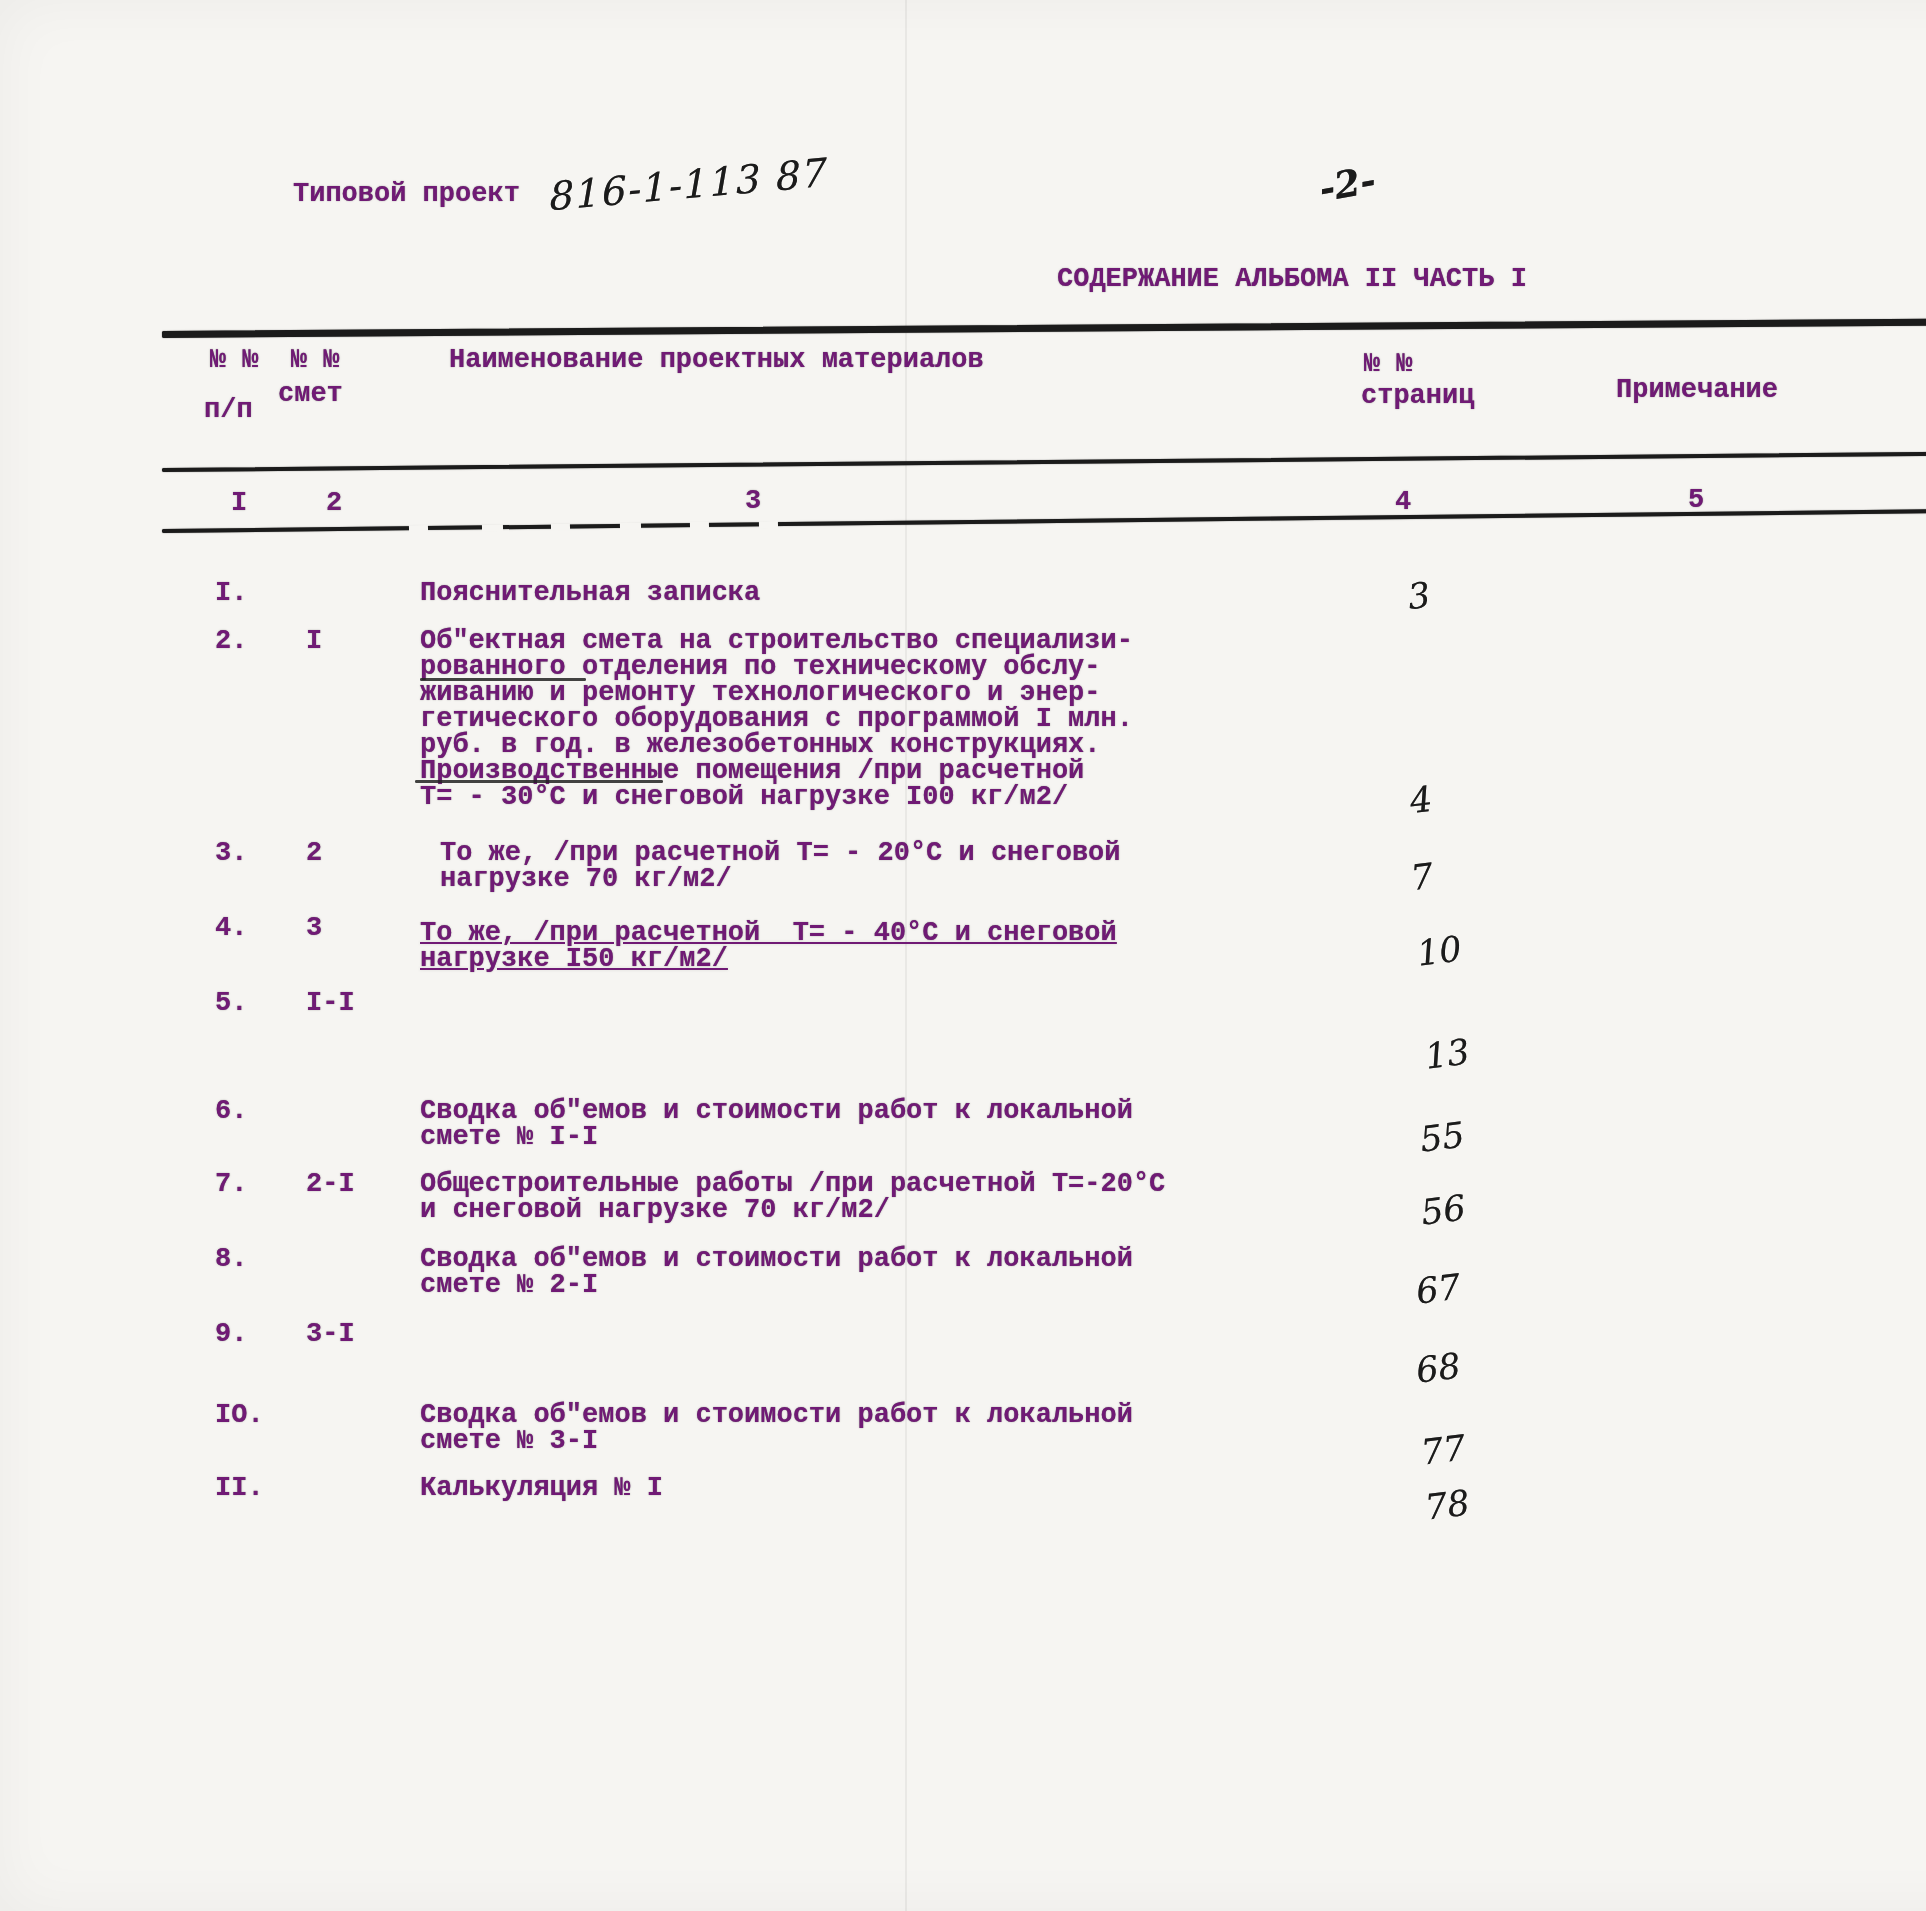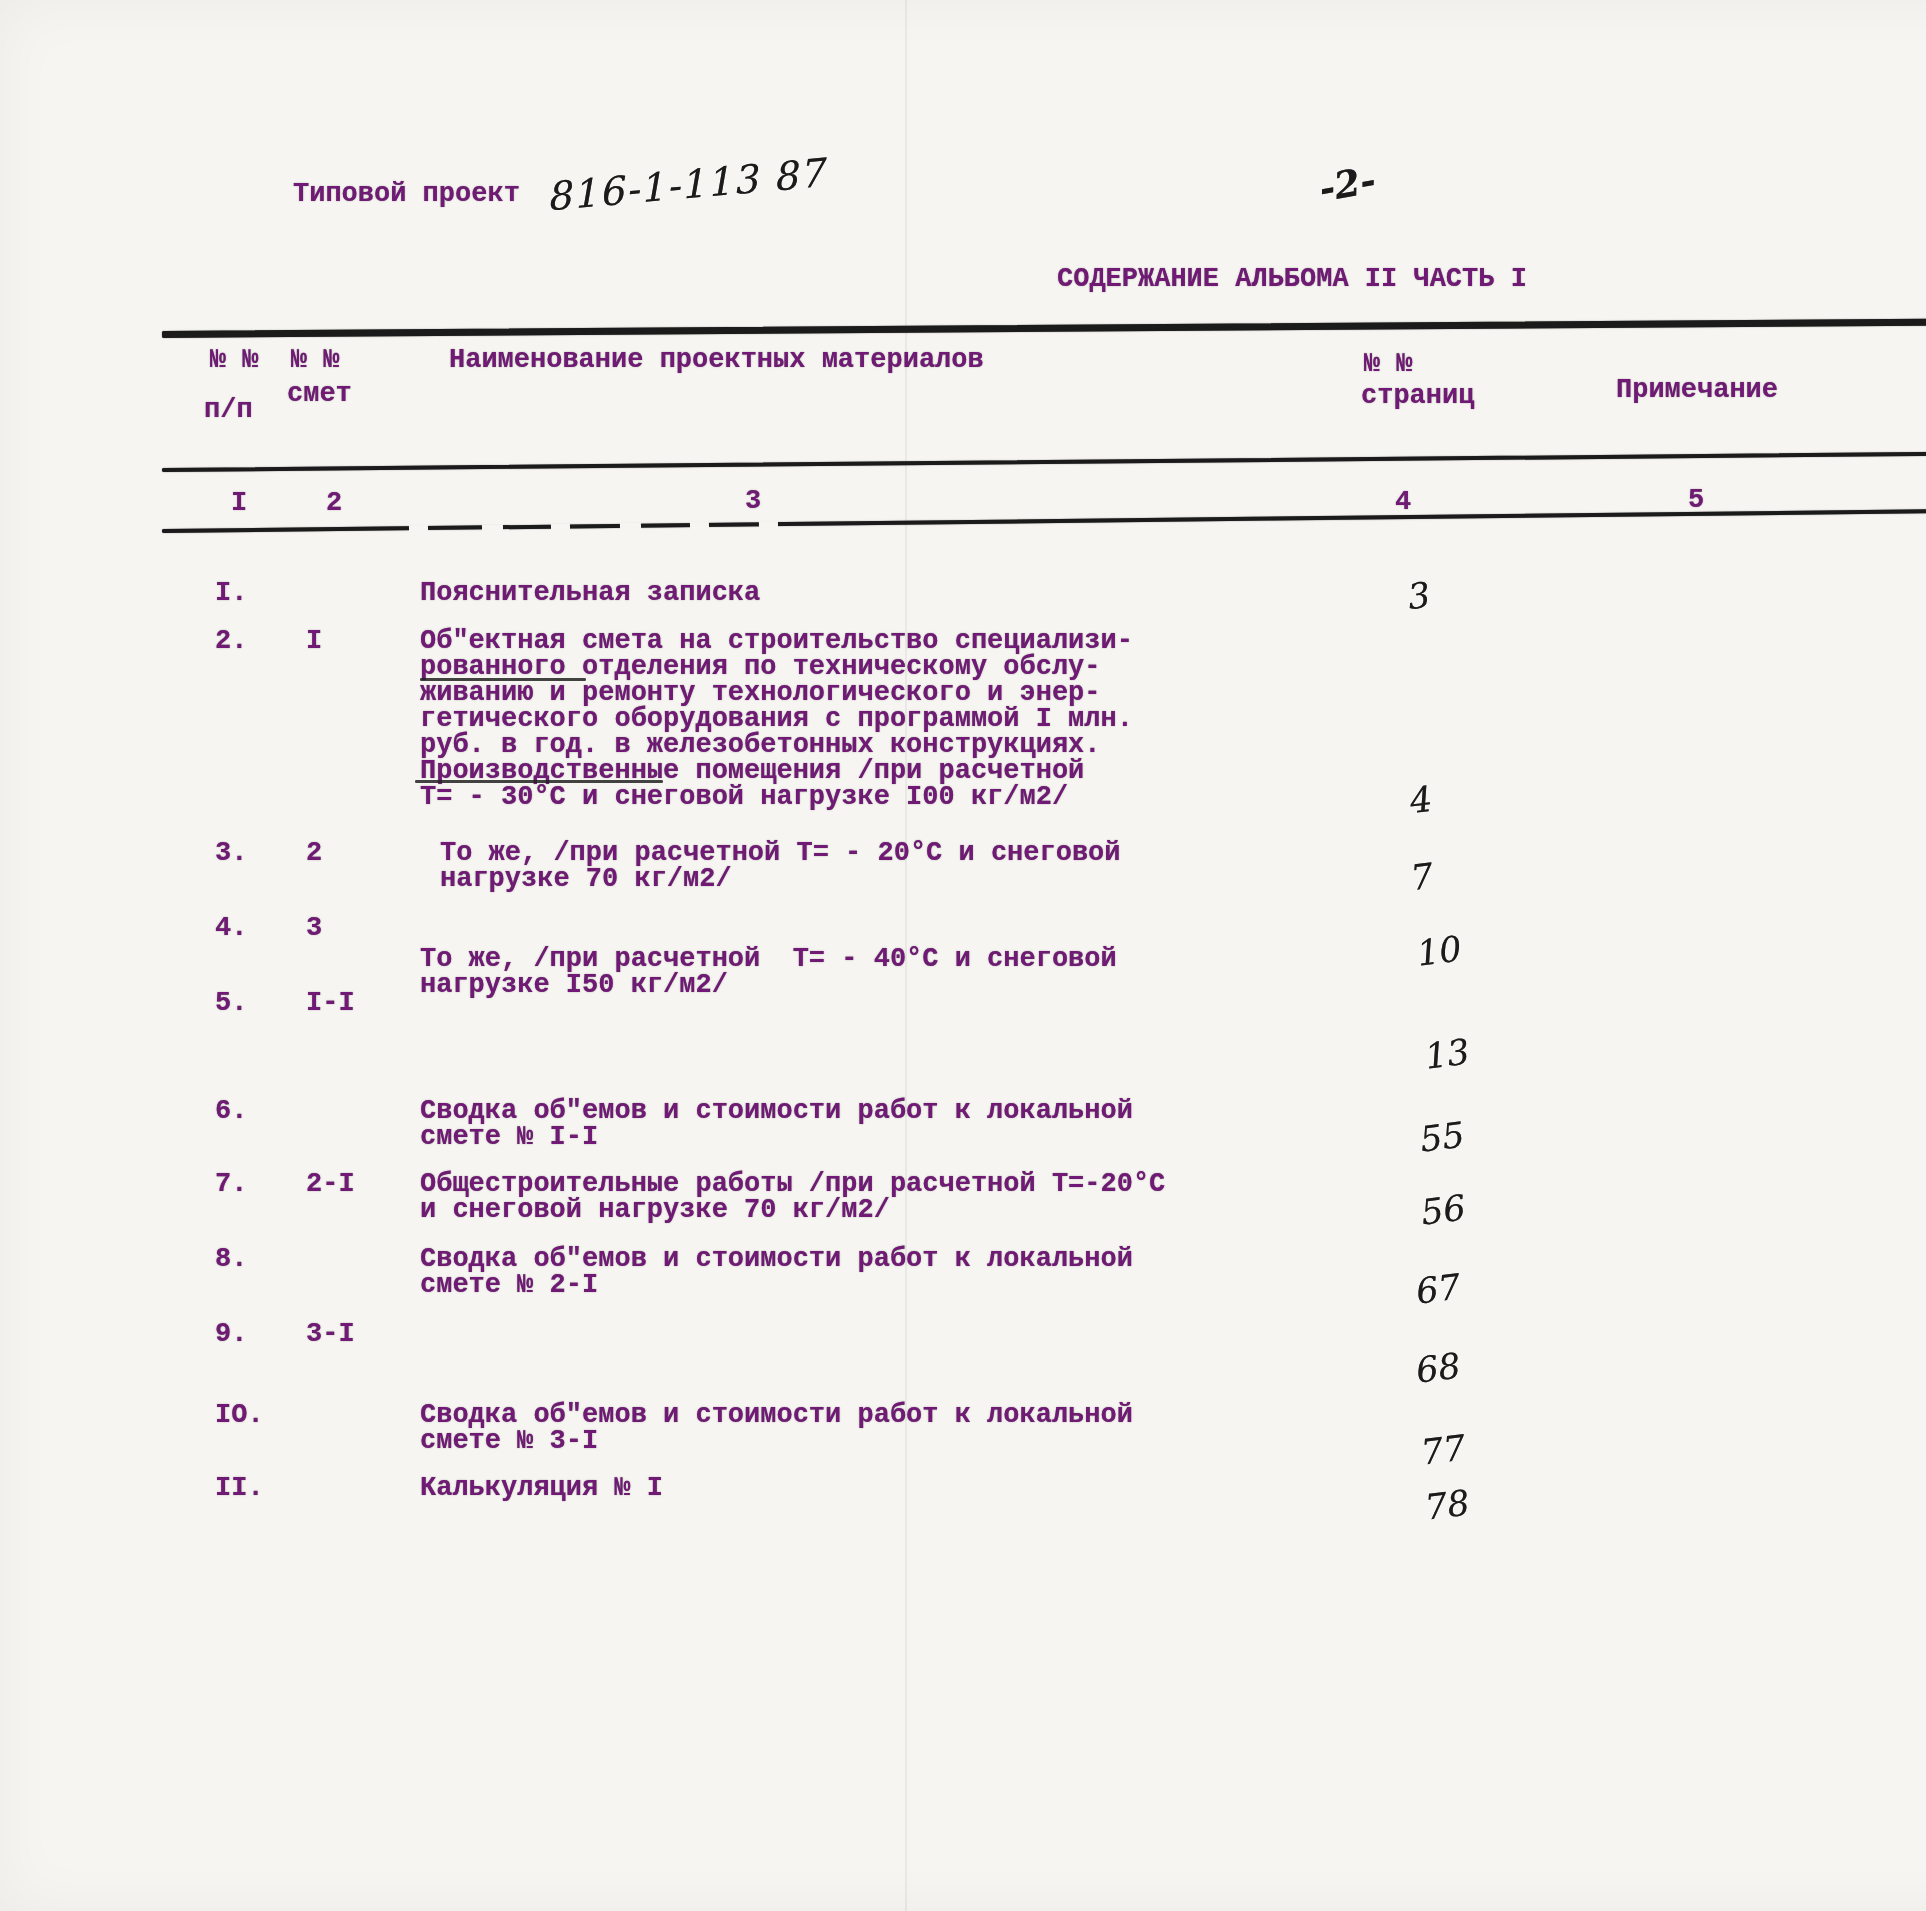--- a/index.html
+++ b/index.html
@@ -80,21 +80,21 @@
     <div class="gap" style="left:389px; top:-1.5px; width:19px;  height:7.7px;"></div>
     <div class="gap" style="left:458px; top:-1.5px; width:21px;  height:7.7px;"></div>
     <div class="gap" style="left:528px; top:-1.5px; width:19px;  height:7.7px;"></div>
     <div class="gap" style="left:597px; top:-1.5px; width:19px;  height:7.7px;"></div>
   </div>
 
   <div class="tw" style="left:210px; top:347px;">№ №</div>
   <div class="tw" style="left:204px; top:397px;">п/п</div>
 
   <div class="tw" style="left:291px; top:347px;">№ №</div>
-  <div class="tw" style="left:287px; top:381px;">смет</div>
+  <div class="tw" style="left:278px; top:381px;">смет</div>
 
   <div class="tw" style="left:449px; top:347px;">Наименование проектных материалов</div>
 
   <div class="tw" style="left:1364px; top:351px;">№ №</div>
   <div class="tw" style="left:1361px; top:383px;text-align:right;">страниц</div>
 
   <div class="tw" style="left:1616px; top:377px;">Примечание</div>
 
   <div class="tw" style="left:231px;  top:490px;">I</div>
   <div class="tw" style="left:326px;  top:490px;">2</div>
@@ -120,21 +120,21 @@
   <div class="artifact" style="left:415px; top:780px; width:248px; height:3.1px;"></div>
 
   <div class="tw" style="left:215px;  top:840px;">3.</div>
   <div class="tw" style="left:306px;  top:840px;">2</div>
   <div class="tw" style="left:440px; top:840px;">То же, /при расчетной Т= - 20°С и снеговой
 нагрузке 70 кг/м2/</div>
   <div class="hw" style="left:1411px; top:857px; font-size:35px; transform: rotate(-7deg);">7</div>
 
   <div class="tw" style="left:215px;  top:915px;">4.</div>
   <div class="tw" style="left:306px;  top:915px;">3</div>
-  <div class="tw" style="left:420px; top:946px;">То же, /при расчетной  Т= - 40°С и снеговой
+  <div class="tw" style="left:420px; top:920px;text-decoration:underline;">То же, /при расчетной  Т= - 40°С и снеговой
 нагрузке I50 кг/м2/</div>
   <div class="hw" style="left:1417px; top:931px; font-size:35px; transform: rotate(-7deg);">10</div>
 
   <div class="tw" style="left:215px;  top:990px;">5.</div>
   <div class="tw" style="left:306px;  top:990px;">I-I</div>
   <div class="hw" style="left:1425px; top:1034px; font-size:35px; transform: rotate(-7deg);">13</div>
 
   <div class="tw" style="left:215px;  top:1098px;">6.</div>
   <div class="tw" style="left:420px; top:1098px;">Сводка об"емов и стоимости работ к локальной
 смете № I-I</div>

